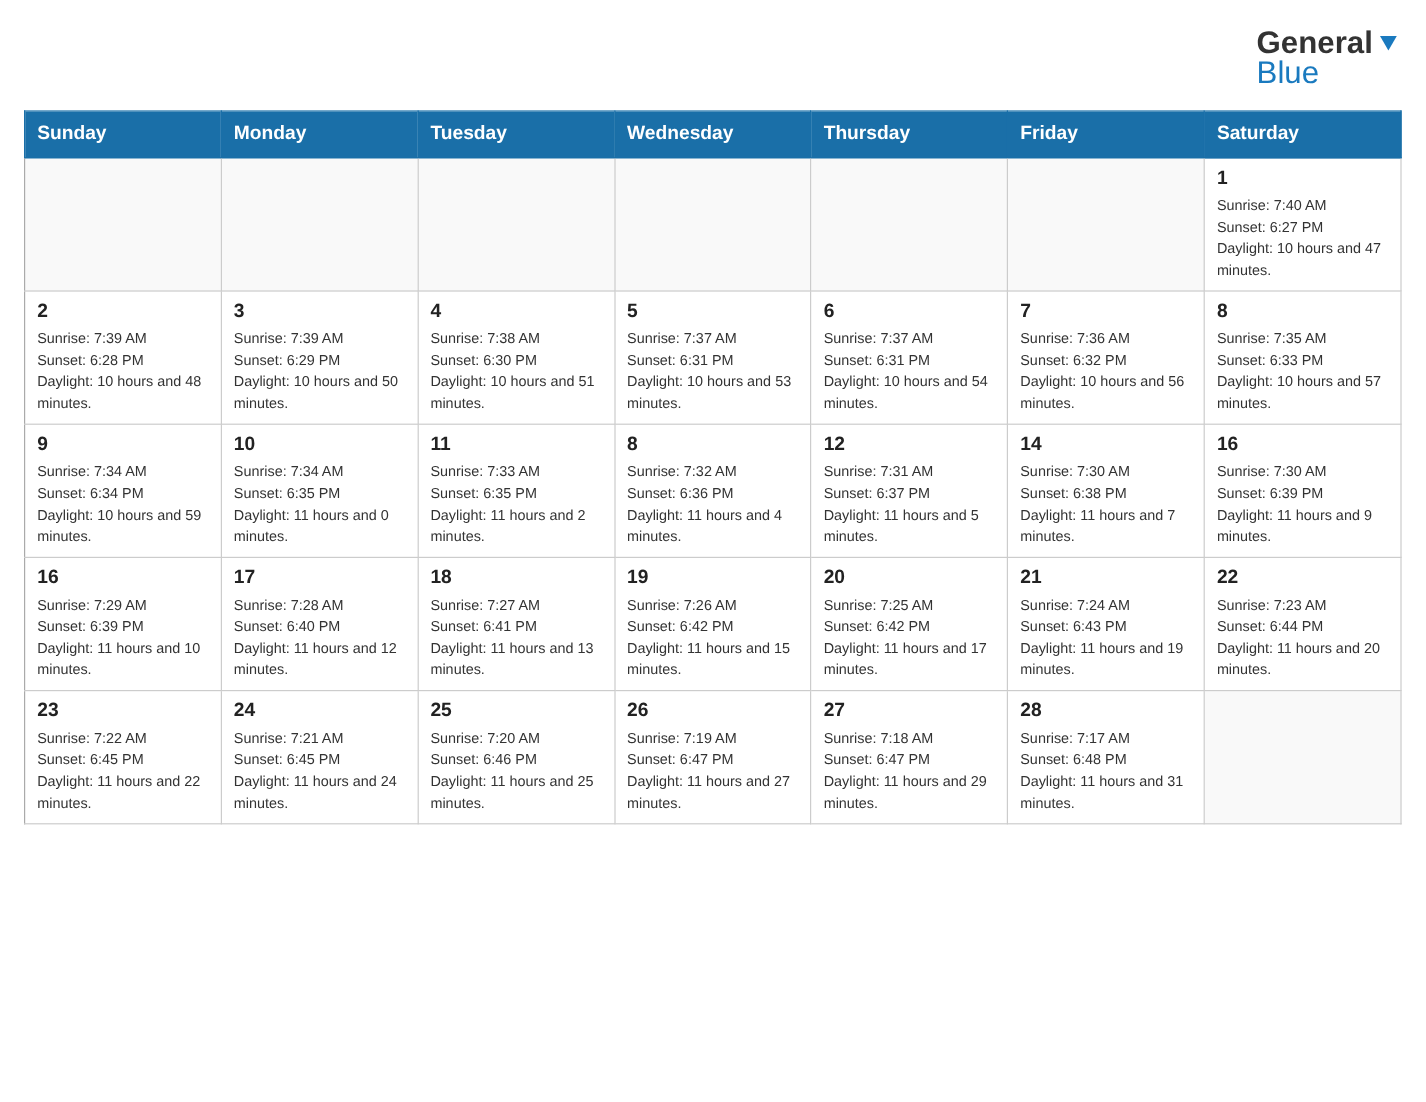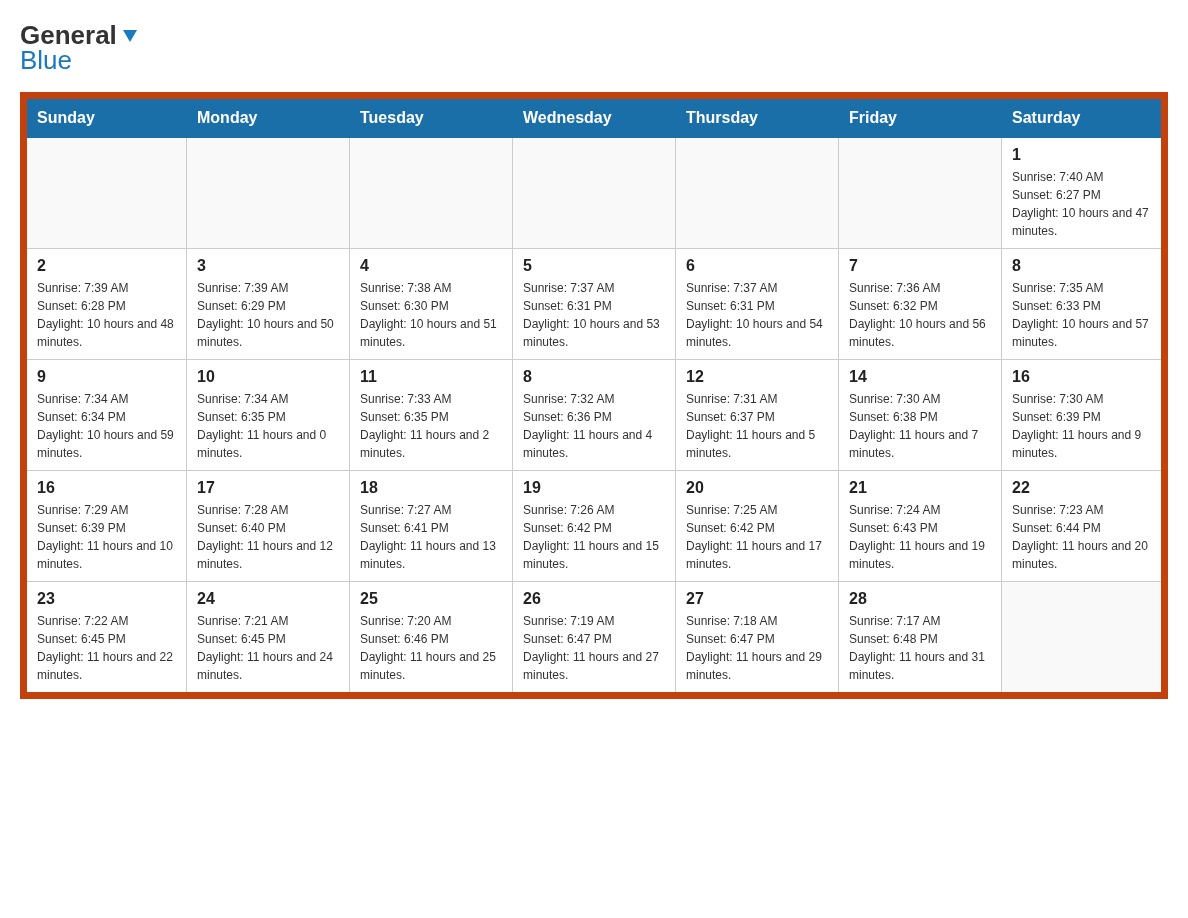--- a/index.html
+++ b/index.html
@@ -4,21 +4,21 @@
   <style>
     * { box-sizing: border-box; margin: 0; padding: 0; }
     body {
       font-family: Arial, sans-serif;
       background: #fff;
       color: #333;
       padding: 20px;
     }
     .header {
       display: flex;
-      justify-content: flex-start;
+      justify-content: flex-end;
       align-items: flex-start;
       margin-bottom: 16px;
     }
     .logo {
       display: flex;
       flex-direction: column;
       align-items: flex-start;
     }
     .title-section {
       text-align: right;
@@ -28,21 +28,21 @@
       font-weight: bold;
       color: #222;
     }
     .location {
       font-size: 20px;
       color: #555;
     }
     .calendar {
       width: 100%;
       border-collapse: collapse;
-      border: 7px solid #c2410c;
+      border: 1px solid #c2410c;
     }
     .calendar thead tr th {
       background-color: #1a6fa8;
       color: #fff;
       text-align: left;
       padding: 10px 10px;
       font-size: 16px;
       font-weight: bold;
       border: 1px solid #1a6fa8;
     }

